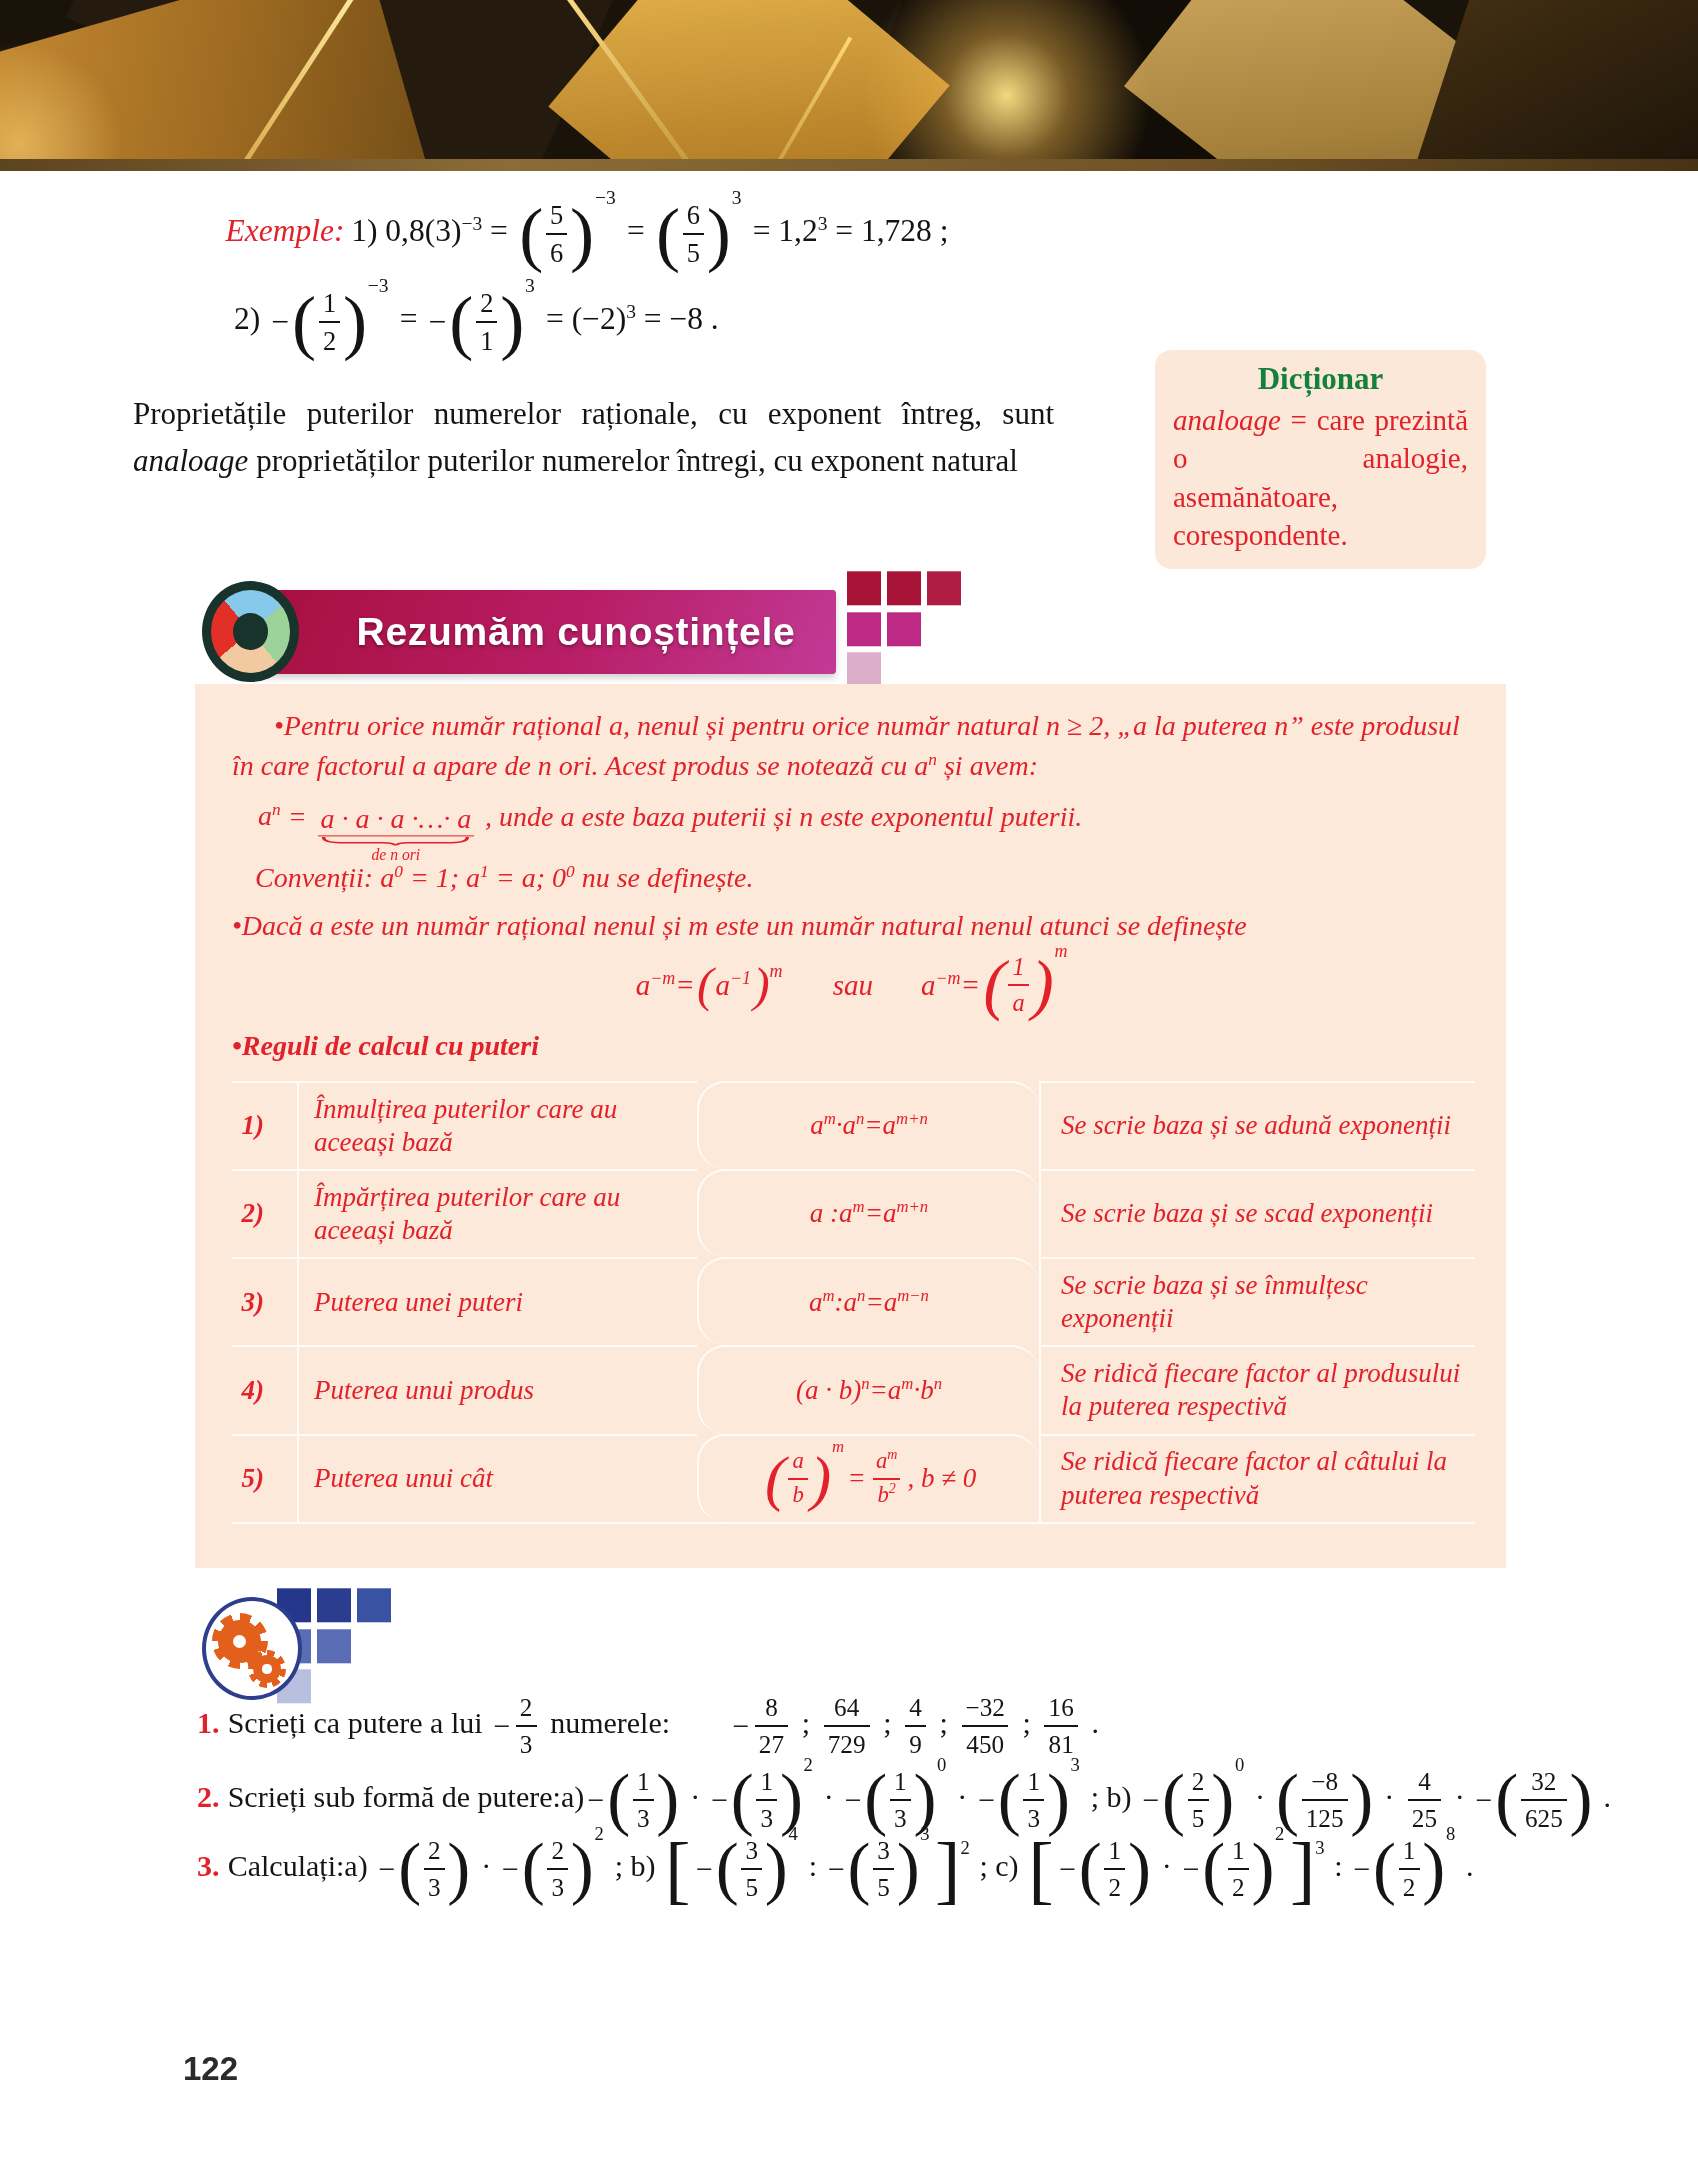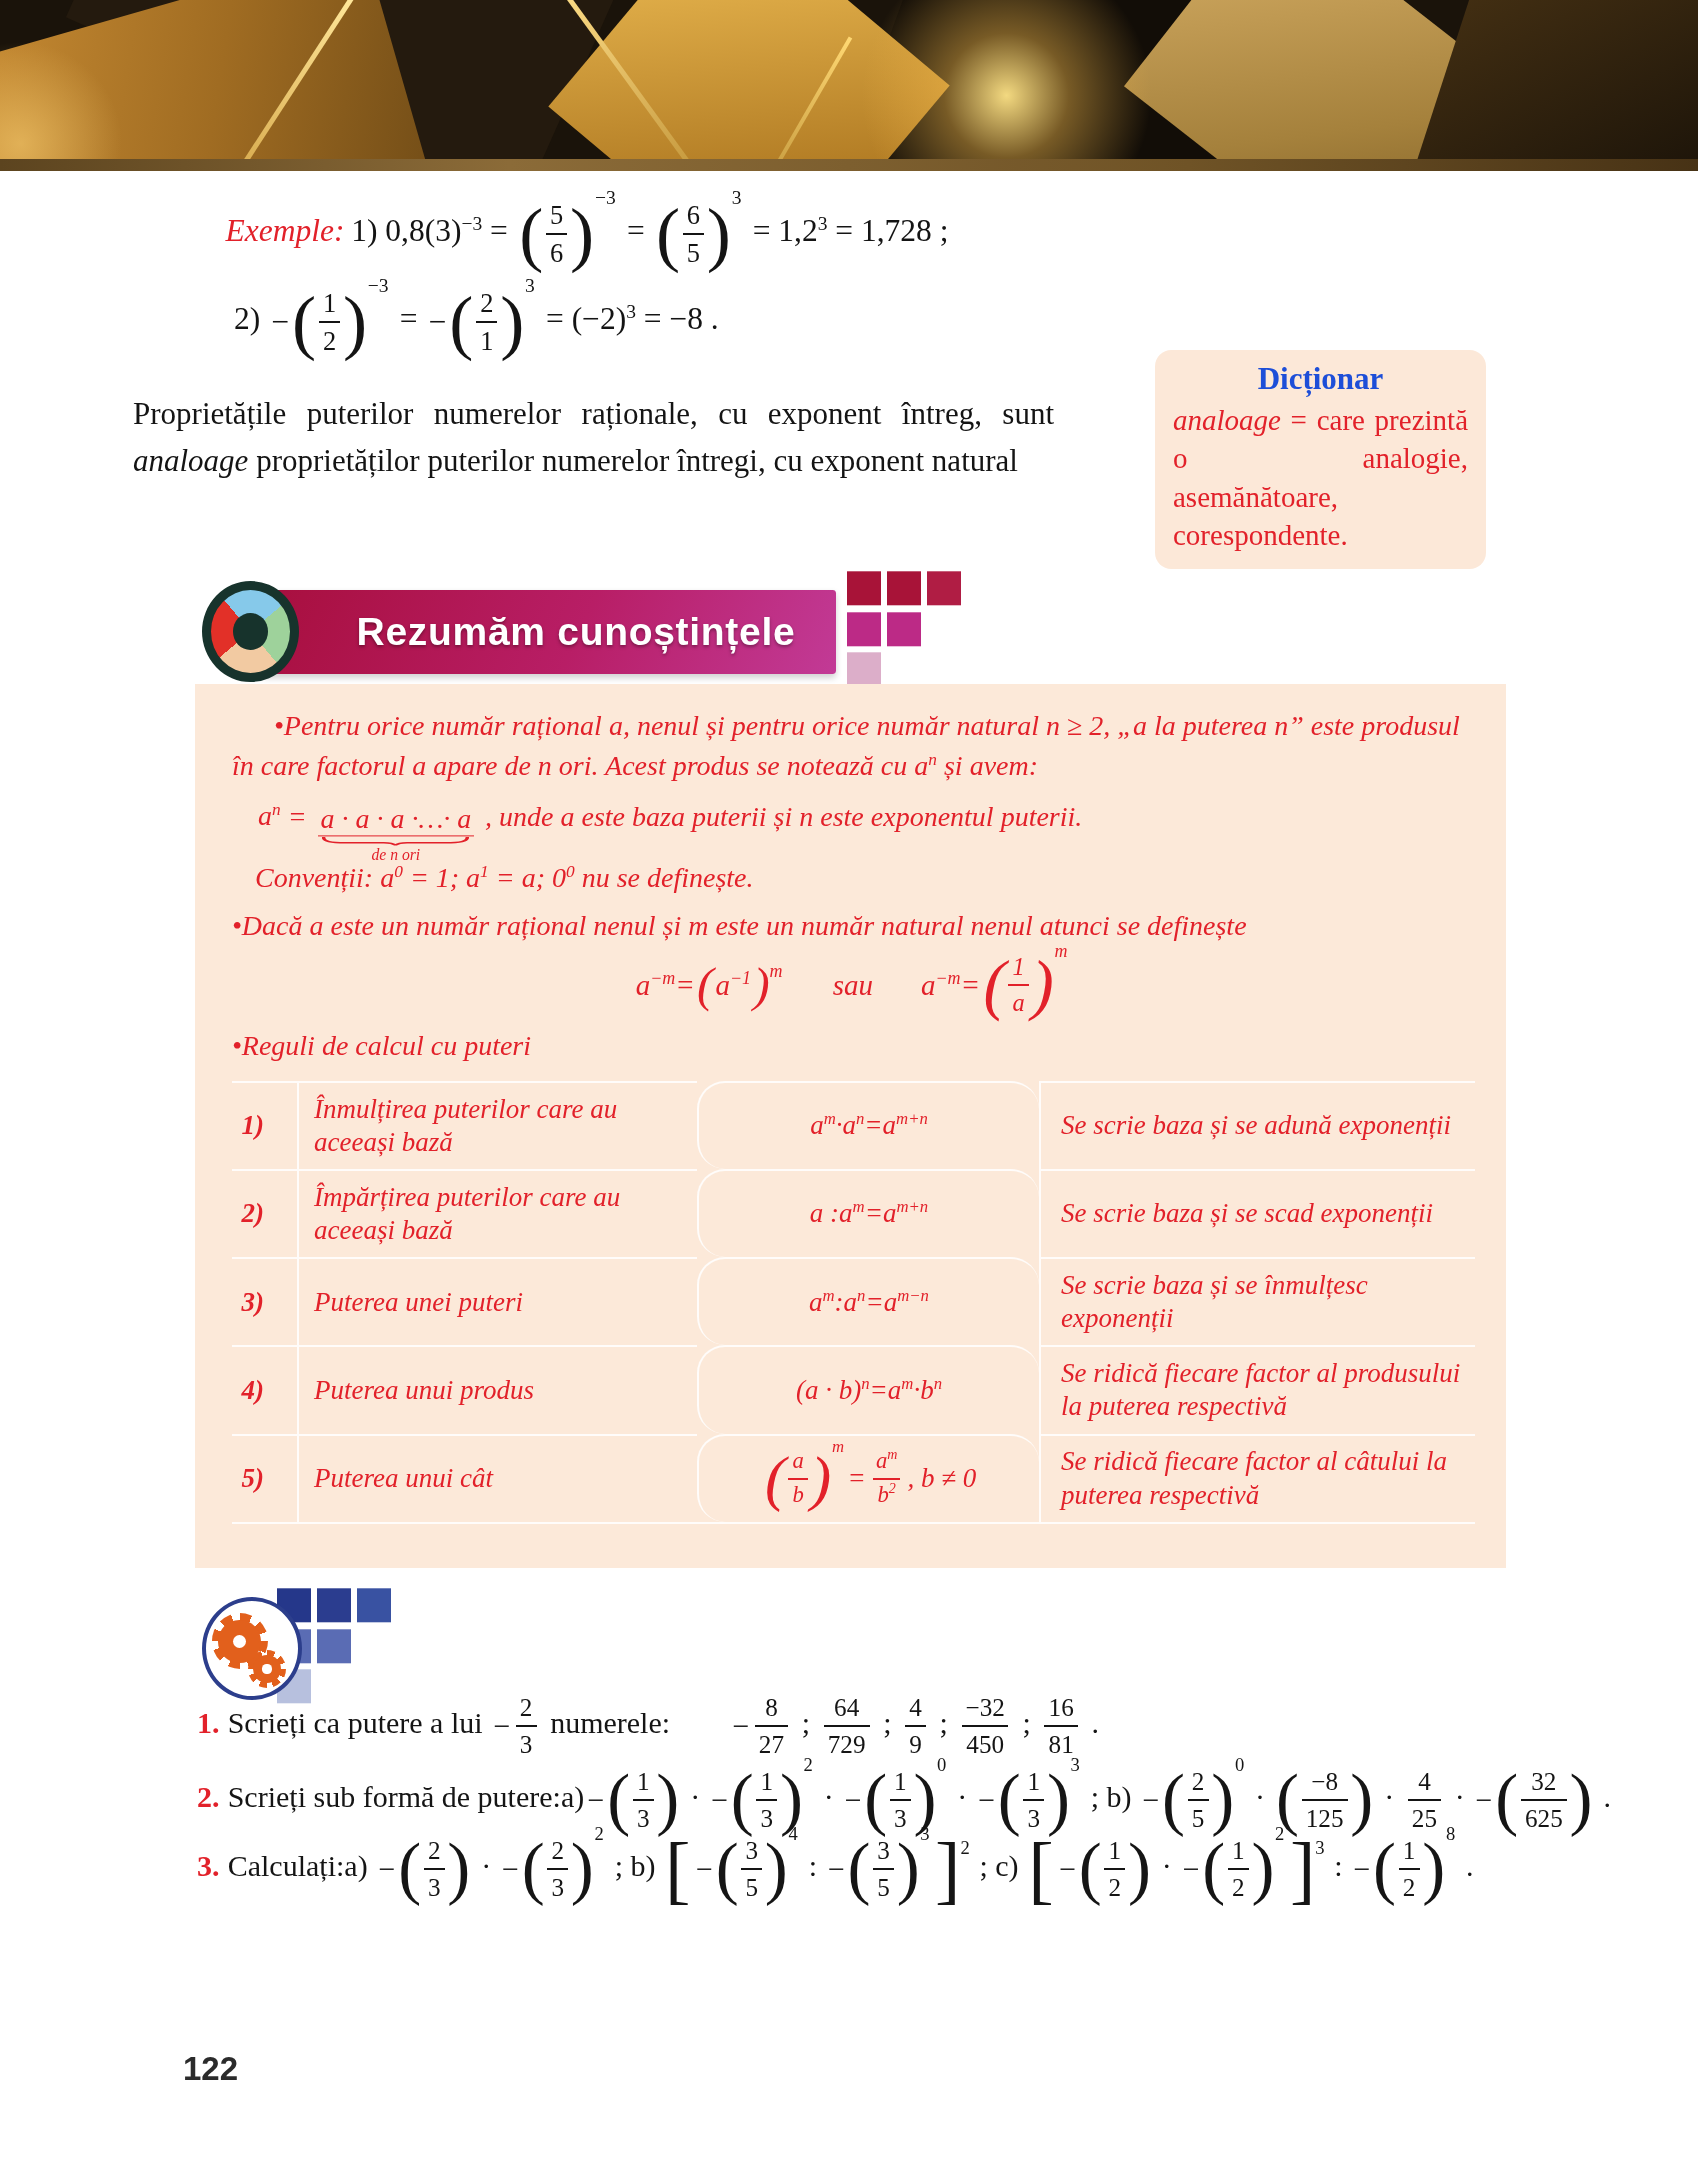--- a/index.html
+++ b/index.html
@@ -60,21 +60,21 @@
   .exlabel{color:#e2212a;font-style:italic;margin-right:6.8px;}
   .exline2{margin-top:23px;margin-left:29px;}
 
   
   .intro{position:absolute;left:133px;top:391px;width:921px;font-size:31px;line-height:1.5;
          text-align:justify;color:#141414;margin:0;}
 
   
   .dict{position:absolute;left:1155px;top:350px;width:331px;box-sizing:border-box;
         padding:11px 18px 15px;background:#fce8d8;border-radius:16.4px;color:#e2212a;}
-  .dict-title{text-align:center;font-weight:bold;font-size:31px;color:#1d4ed8;margin-bottom:4.1px;}
+  .dict-title{text-align:center;font-weight:bold;font-size:31px;color:#15803d;margin-bottom:4.1px;}
   .dict-body{font-size:29px;line-height:1.32;text-align:justify;}
 
   
   .banner{position:absolute;display:flex;align-items:center;height:89px;}
   .banner-sum{left:202px;top:587px;}
   .banner-app{left:202px;top:1604px;}
   .bar{height:84px;display:flex;align-items:center;padding-left:53px;border-radius:3.4px;
        box-shadow:0 3.4px 6.8px rgba(0,0,0,.18);justify-content:center;}
   .bar-pink{width:520px;background:linear-gradient(115deg,#a80f3e 0%,#b81e66 55%,#c23a96 100%);}
   .bar-blue{width:452px;background:linear-gradient(180deg,#31439a 0%,#4a5ca8 55%,#7282c0 100%);}
@@ -105,21 +105,21 @@
   
   .sumbox{position:absolute;left:195px;top:684px;width:1311px;height:884px;box-sizing:border-box;
         background:#fce9d9;color:#e2212a;font-style:italic;font-size:28px;line-height:1.42;
         padding:22px 31.5px 0 37px;overflow:hidden;}
   .sumbox::after{content:'';position:absolute;left:11px;right:-6.8px;bottom:-11px;height:11px;background:#8e8e8e;}
   .sb-b1{text-indent:42px;margin:0;}
   .sb-def{margin:4.1px 0 0 26px;}
   .sb-conv{margin:9.6px 0 0 23px;}
   .sb-b2{margin:8.2px 0 0 0;}
   .sb-neg{display:flex;justify-content:center;align-items:center;margin:9.6px 0 4.1px;font-size:29px;}
-  .sb-rt{margin:11px 0 0 0;}
+  .sb-rt{margin:11px 0 0 0;font-weight:bold;}
   .rules{margin-top:15px;display:grid;grid-template-columns:65px 400px 342px 1fr;
         border-bottom:2.1px solid rgba(255,255,255,.85);font-size:27px;line-height:1.24;}
   .rcell{display:flex;align-items:center;border-top:2.1px solid rgba(255,255,255,.85);
         padding:9.6px 6.8px;box-sizing:border-box;}
   .r-no{font-weight:700;padding-left:9.6px;}
   .r-name{border-left:2.1px solid rgba(255,255,255,.85);padding-left:15px;padding-right:20.5px;}
   .r-frm{border-left:2.1px solid rgba(255,255,255,.85);justify-content:center;text-align:center;border-radius:28px;}
   .r-desc{border-left:2.1px solid rgba(255,255,255,.85);padding-left:20px;}
 
   

